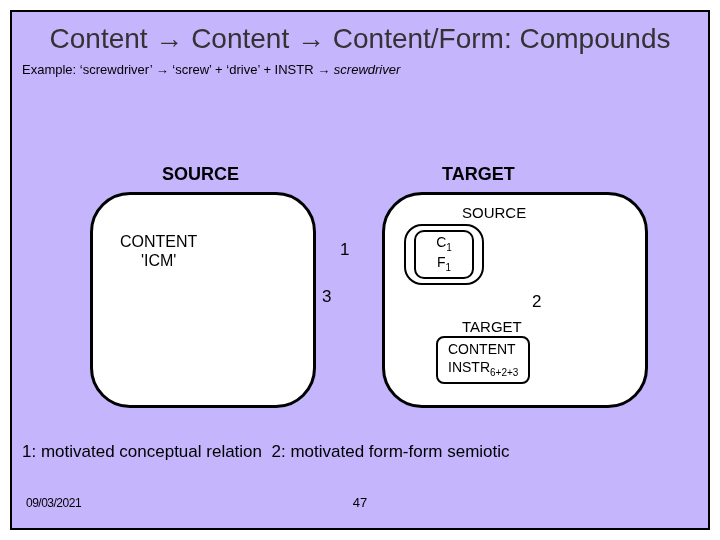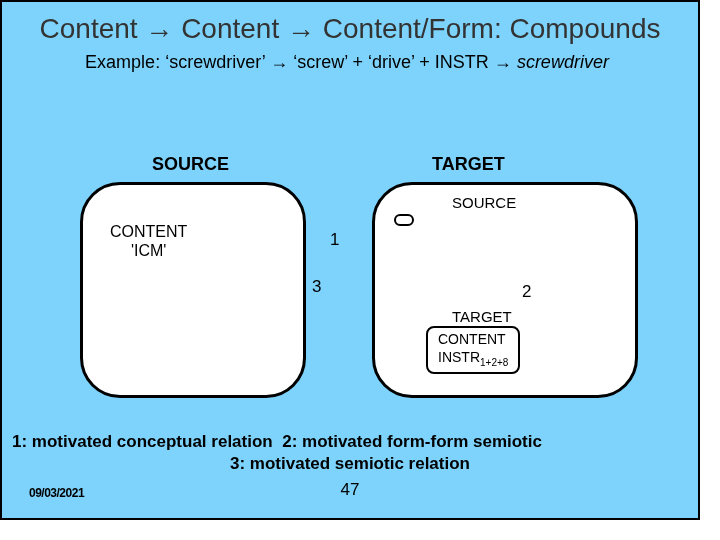--- a/index.html
+++ b/index.html
@@ -8,35 +8,35 @@
     width: 720px;
     height: 540px;
     font-family: Arial, sans-serif;
     background: #fff;
     position: relative;
   }
   .page {
     border: 2px solid #000;
     width: 696px;
     height: 516px;
+    margin: 10px;
     position: relative;
-    background: #7dd3fc;
+    background: #c4b5fd;
   }
   .title {
     text-align: center;
     font-size: 28px;
     color: #333;
     padding: 10px 20px 0 20px;
     line-height: 1.2;
   }
   .example {
-    font-size: 18px;
+    font-size: 13px;
     color: #000;
     padding: 6px 16px 0 10px;
-    text-align: center;
   }
   .ital { font-style: italic; }
   .src-label {
     font-weight: bold;
     font-size: 18px;
     position: absolute;
     left: 150px;
     top: 152px;
   }
   .tgt-label {
@@ -143,36 +143,35 @@
     font-size: 17px;
     color: #000;
     text-align: left;
   }
   .legend2 {
     text-align: center;
     margin-top: 2px;
   }
   .footer-date {
     position: absolute;
-    left: 27px;
+    left: 14px;
     bottom: 18px;
     font-size: 12px;
     color: #000;
     letter-spacing: -0.5px;
-    font-weight: bold;
   }
   .footer-page {
     position: absolute;
     left: 50%;
     transform: translateX(-50%);
     bottom: 18px;
-    font-size: 17px;
-    color: #000;
-  }
-  .bold { font-weight: bold; }
+    font-size: 13px;
+    color: #000;
+  }
+  .bold { font-weight: normal; text-align: right; }
 </style>
 </head>
 <body>
 
 <div class="page">
 
   <div class="title">Content → Content → Content/Form: Compounds</div>
 
   <div class="example">
     <span>Example: </span><span>‘screwdriver’  →  ‘screw’ + ‘drive’ + INSTR → </span><span class="ital">screwdriver</span>
@@ -188,32 +187,35 @@
     <span>CONTENT</span><br>
     <span>'ICM'</span>
   </div>
 
   <div class="num1">1</div>
   <div class="num3">3</div>
 
   <div class="inner-src-label">SOURCE</div>
 
   <div class="inner-row">
+    <div class="cf-box">
+      <span>C</span><span class="sub">1</span><br>
+      <span>F</span><span class="sub">1</span>
+    </div>
   </div>
 
   <div class="num2">2</div>
 
   <div class="inner-tgt-label">TARGET</div>
 
   <div class="content-form-box">
     <span>CONTENT</span><br>
-    <span>INSTR</span><span class="sub">1+2+8</span>
+    <span>INSTR</span><span class="sub">6+2+3</span>
   </div>
 
   <div class="legend">
     <span class="bold">1: motivated conceptual relation</span>&nbsp;&nbsp;<span class="bold">2: motivated form-form semiotic</span>
-    <div class="legend2 bold">3: motivated semiotic relation</div>
   </div>
 
   <div class="footer-date">09/03/2021</div>
   <div class="footer-page">47</div>
 
 </div>
 
 </body></html>

